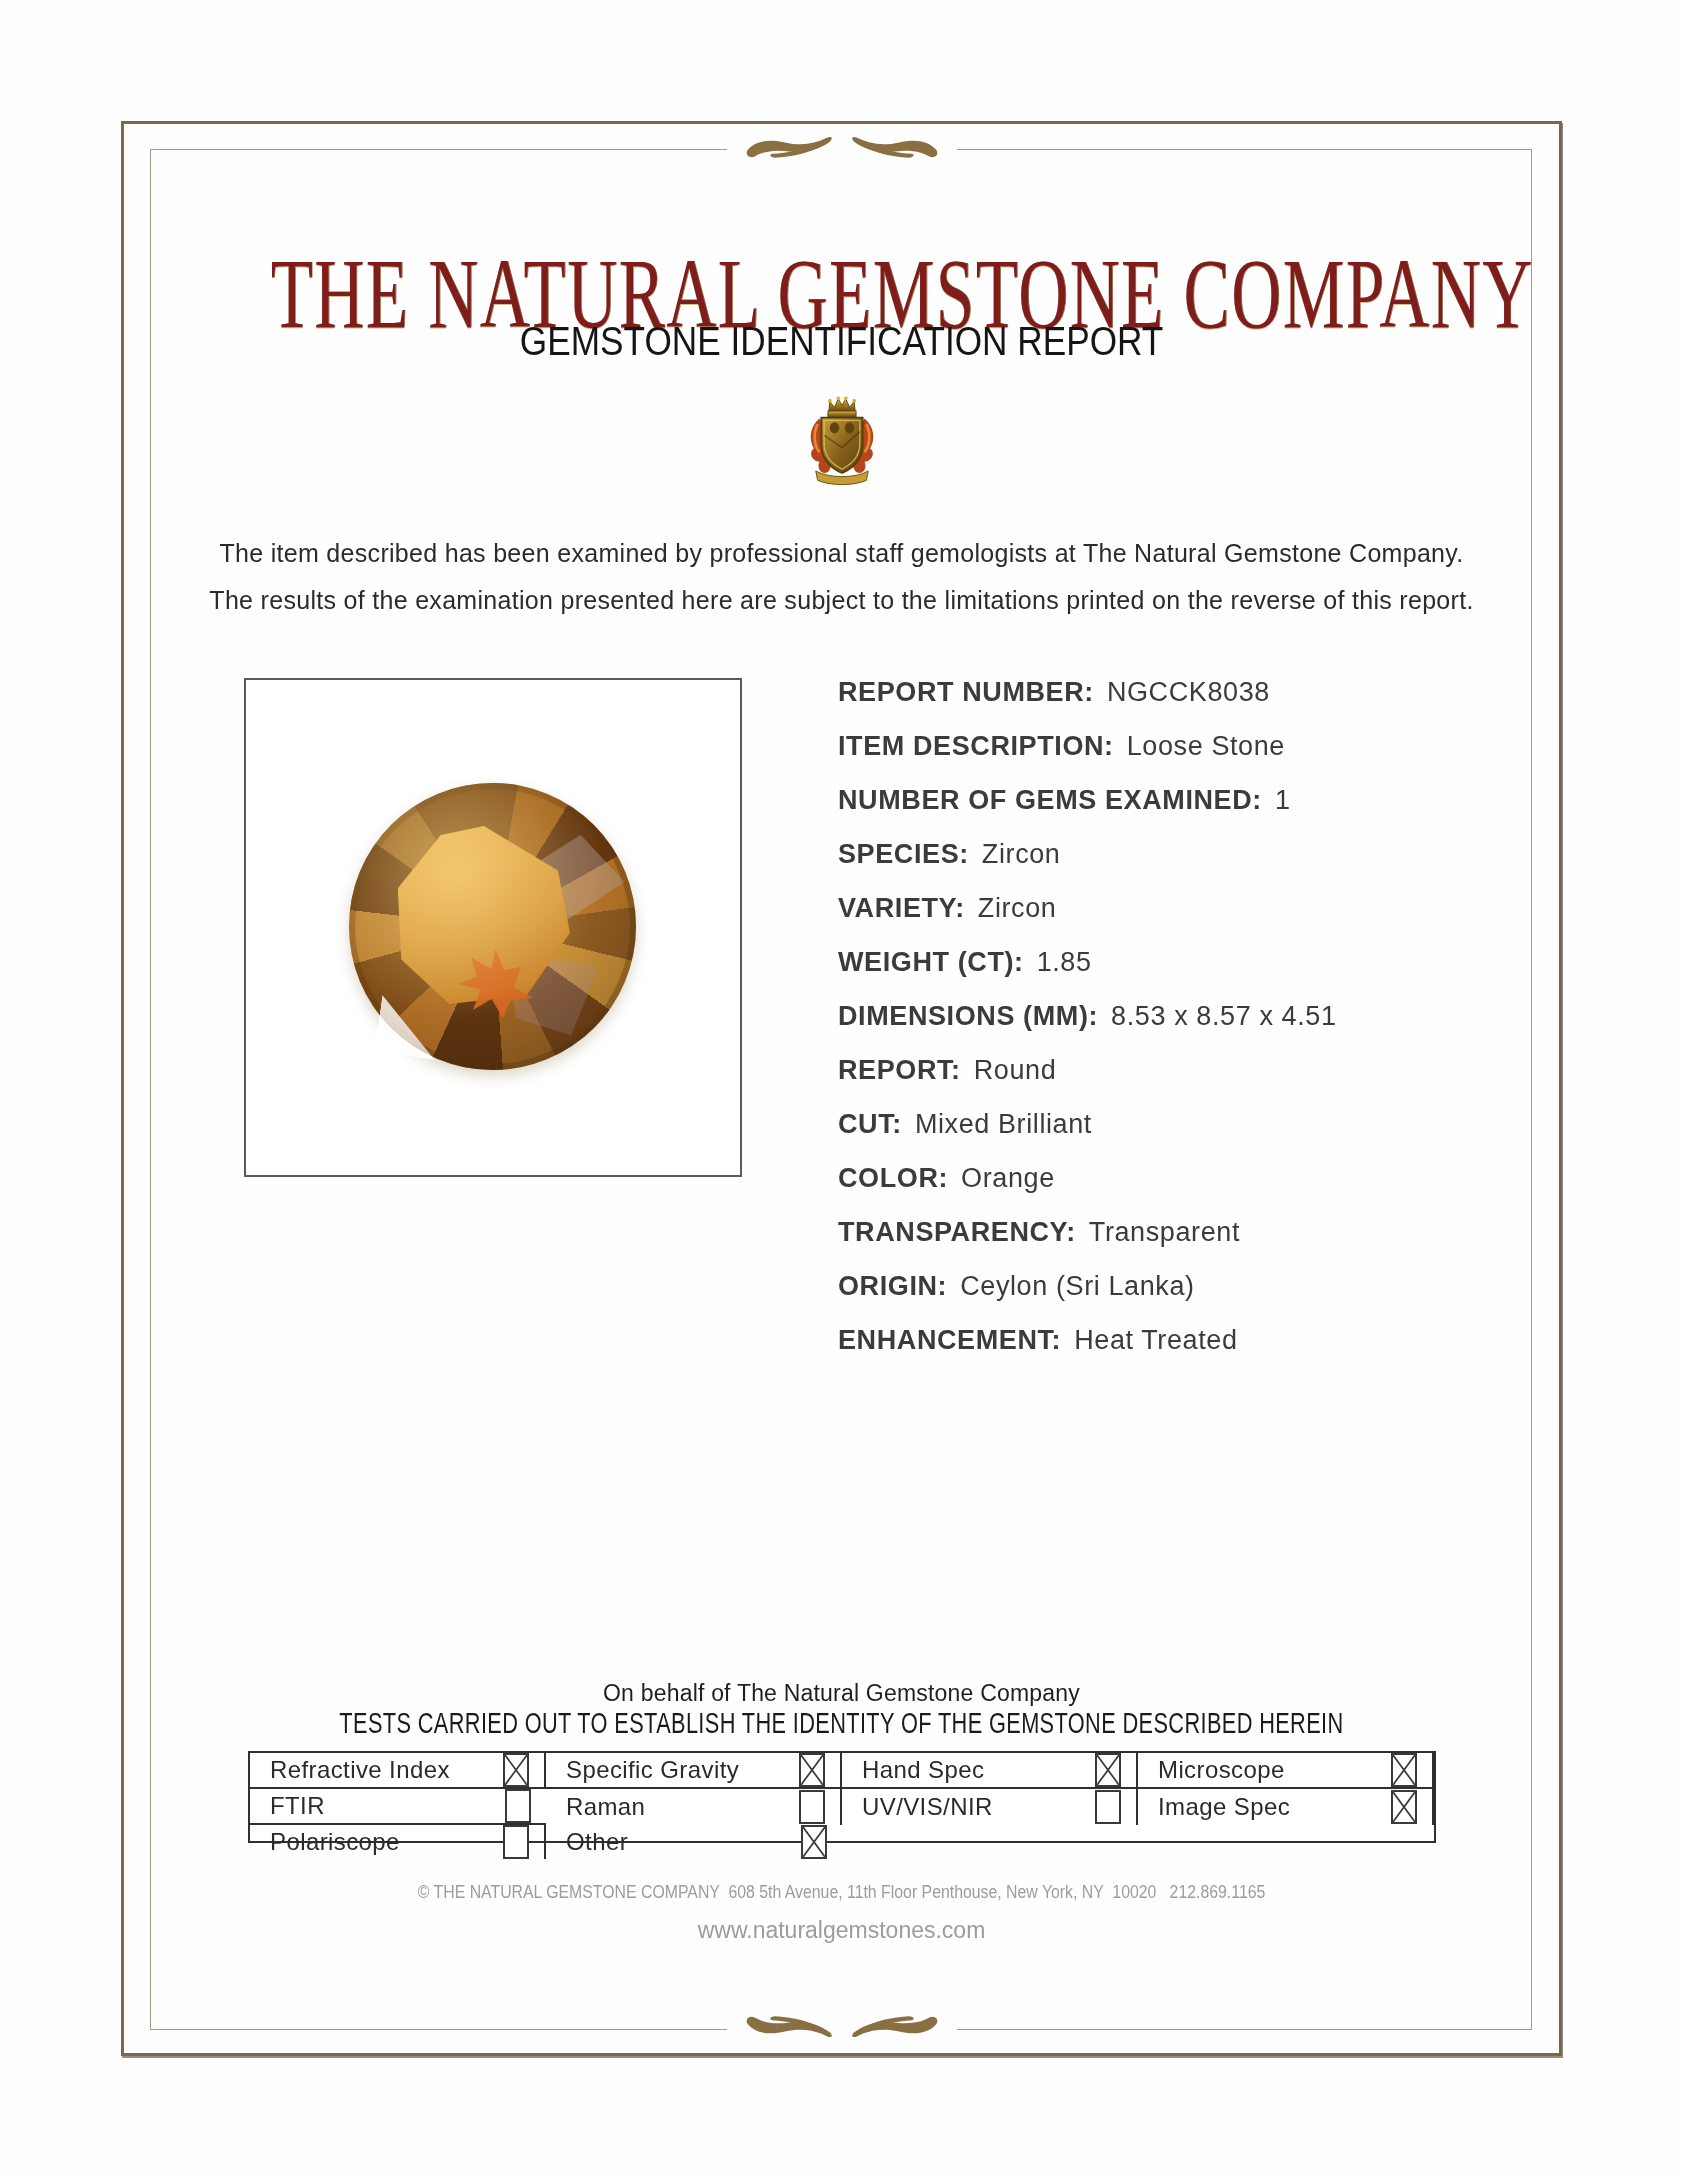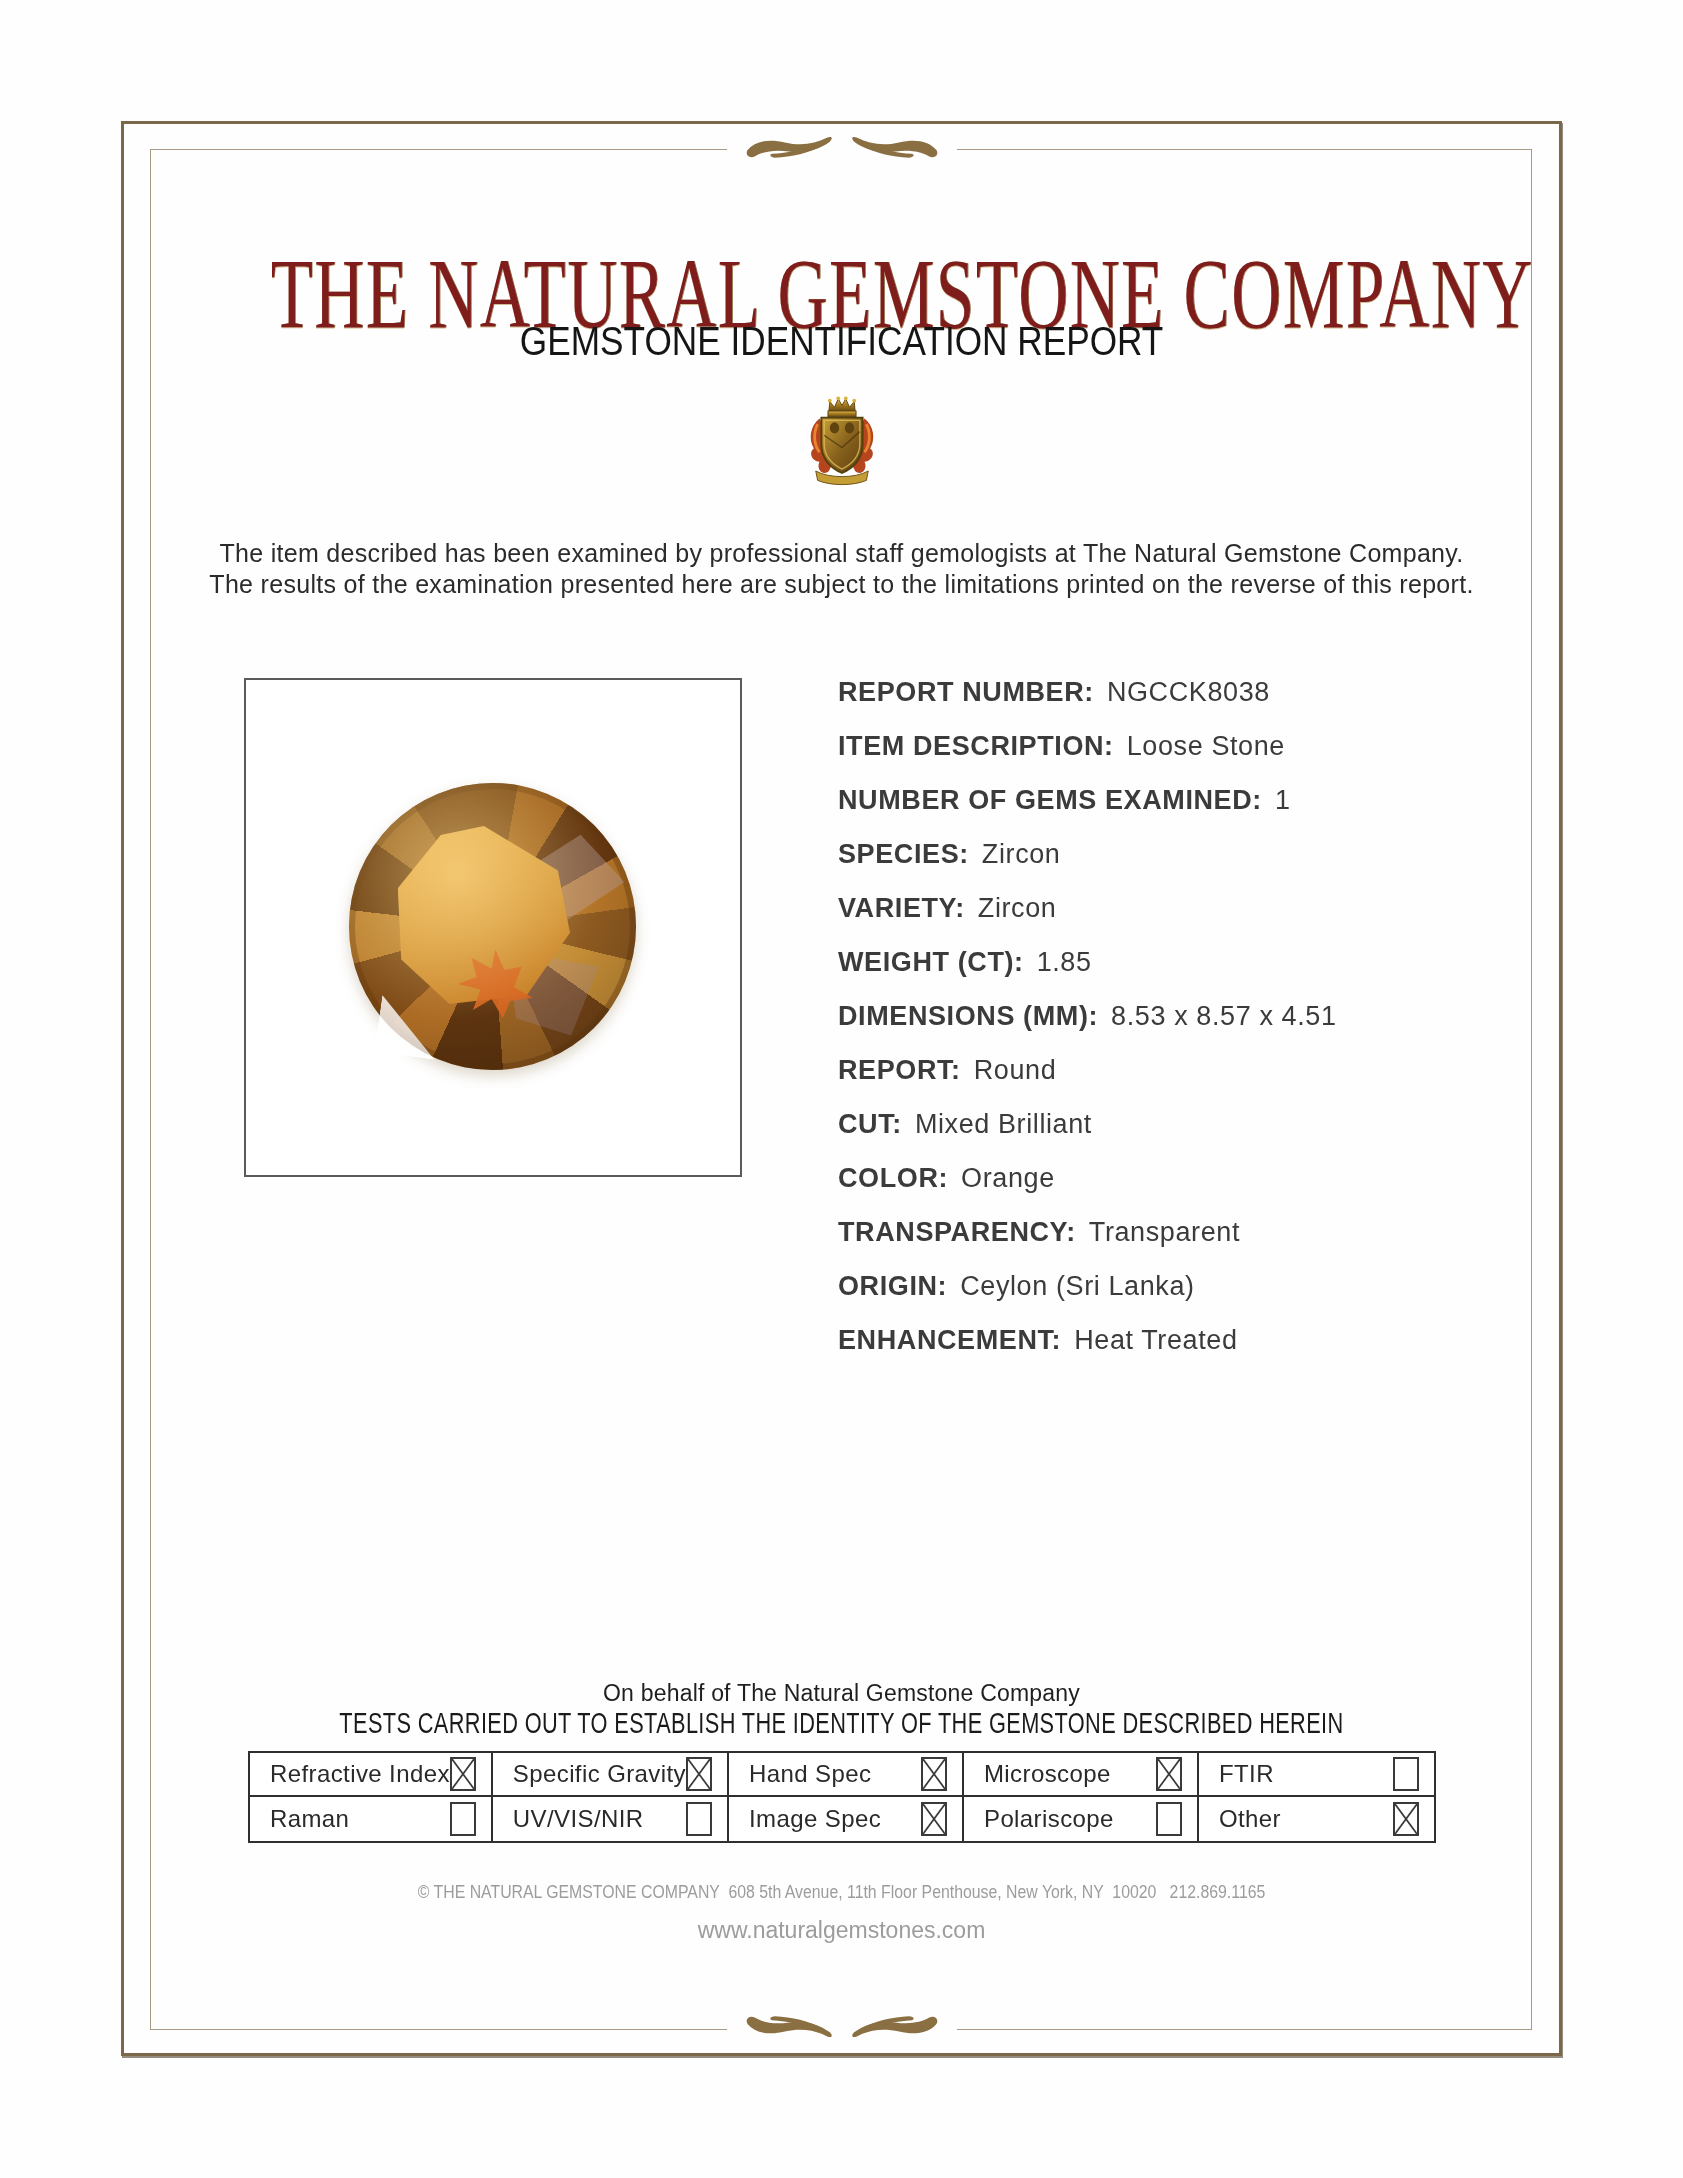--- a/index.html
+++ b/index.html
@@ -27,21 +27,21 @@
   .ornament svg { width:198px; height:26px; }
   
   .center-line { position:absolute; left:0; width:100%; text-align:center; white-space:nowrap; }
   .title { top:244px; font-family:"Liberation Serif", serif; font-size:99px; line-height:99px;
            color:#7f1d1d; text-shadow:0 1px 0 #d3bd92, 1px 0 0 #8a714a; }
   .title span { display:inline-block; transform:scaleX(0.70); transform-origin:center; letter-spacing:2px; }
   .subtitle { top:319px; font-size:40px; line-height:44px; color:#151515; }
   .subtitle span { display:inline-block; transform:scaleX(0.88); transform-origin:center; }
   .crest { position:absolute; left:50%; transform:translateX(-50%); top:396px; line-height:0; }
   .intro { top:538px; font-size:25px; line-height:31px; color:#2b2b2b; letter-spacing:0.3px; }
-  .intro .l2 { display:block; }
+  .intro .l2 { display:block;margin-top:16px; }
   
   .photo-box { position:absolute; left:244px; top:678px; width:498px; height:499px;
                background:#fff; border:2px solid #5a5a5a; }
   .gem { position:absolute; left:103px; top:103px; width:287px; height:287px; border-radius:50%;
     background:conic-gradient(from -15deg,
       #7a4a16 0 7%, #a3661f 7% 13%, #5d3310 13% 21%, #b5772a 21% 27%,
       #8a5a22 27% 33%, #c9943b 33% 39%, #6e4218 39% 47%, #9a6526 47% 53%,
       #55300f 53% 61%, #b07028 61% 67%, #7d4c1a 67% 75%, #c08735 75% 81%,
       #64390f 81% 89%, #9c6a28 89% 95%, #7a4a16 95% 100%);
     box-shadow:inset 0 0 0 6px rgba(90,50,10,.35), 0 6px 14px rgba(120,90,40,.25);
@@ -63,21 +63,21 @@
   
   .fields { position:absolute; left:838px; top:677px; }
   .field { height:54px; display:flex; align-items:flex-start; font-size:27px; color:#3b3b3b;
            letter-spacing:0.6px; white-space:nowrap; }
   .field .lab { margin-right:13px;font-weight:bold; }
   
   .on-behalf { top:1680px; font-size:23px; color:#1f1f1f; letter-spacing:0.2px; }
   .tests-heading { top:1706px; font-size:29px; line-height:34px; color:#1a1a1a; }
   .tests-heading span { display:inline-block; transform:scaleX(0.75); transform-origin:center; letter-spacing:0.5px; }
   .tests-table { position:absolute; left:248px; top:1751px; width:1188px; height:92px;
-    border:2px solid #2f2f2f; display:grid; grid-template-columns:repeat(5,1fr); grid-template-rows:1fr 1fr;
+    border:2px solid #2f2f2f; display:grid; grid-template-columns:repeat(4,1fr); grid-template-rows:1fr 1fr;
     background:#fff; }
   .cell { display:flex; align-items:center; justify-content:space-between;
     border-right:2px solid #2f2f2f; border-bottom:2px solid #2f2f2f; padding:0 15px 0 20px;
     font-size:24px; color:#2a2a2a; letter-spacing:0.4px; white-space:nowrap; }
   .cell:nth-child(5n) { border-right:none; }
   .cell:nth-child(n+6) { border-bottom:none; }
   .cb { position:relative; width:26px; height:34px; border:2px solid #3a3a3a; flex:none; background:#fff; }
   .cb svg { position:absolute; inset:0; width:100%; height:100%; display:none; }
   .cb.checked svg { display:block; }
   

